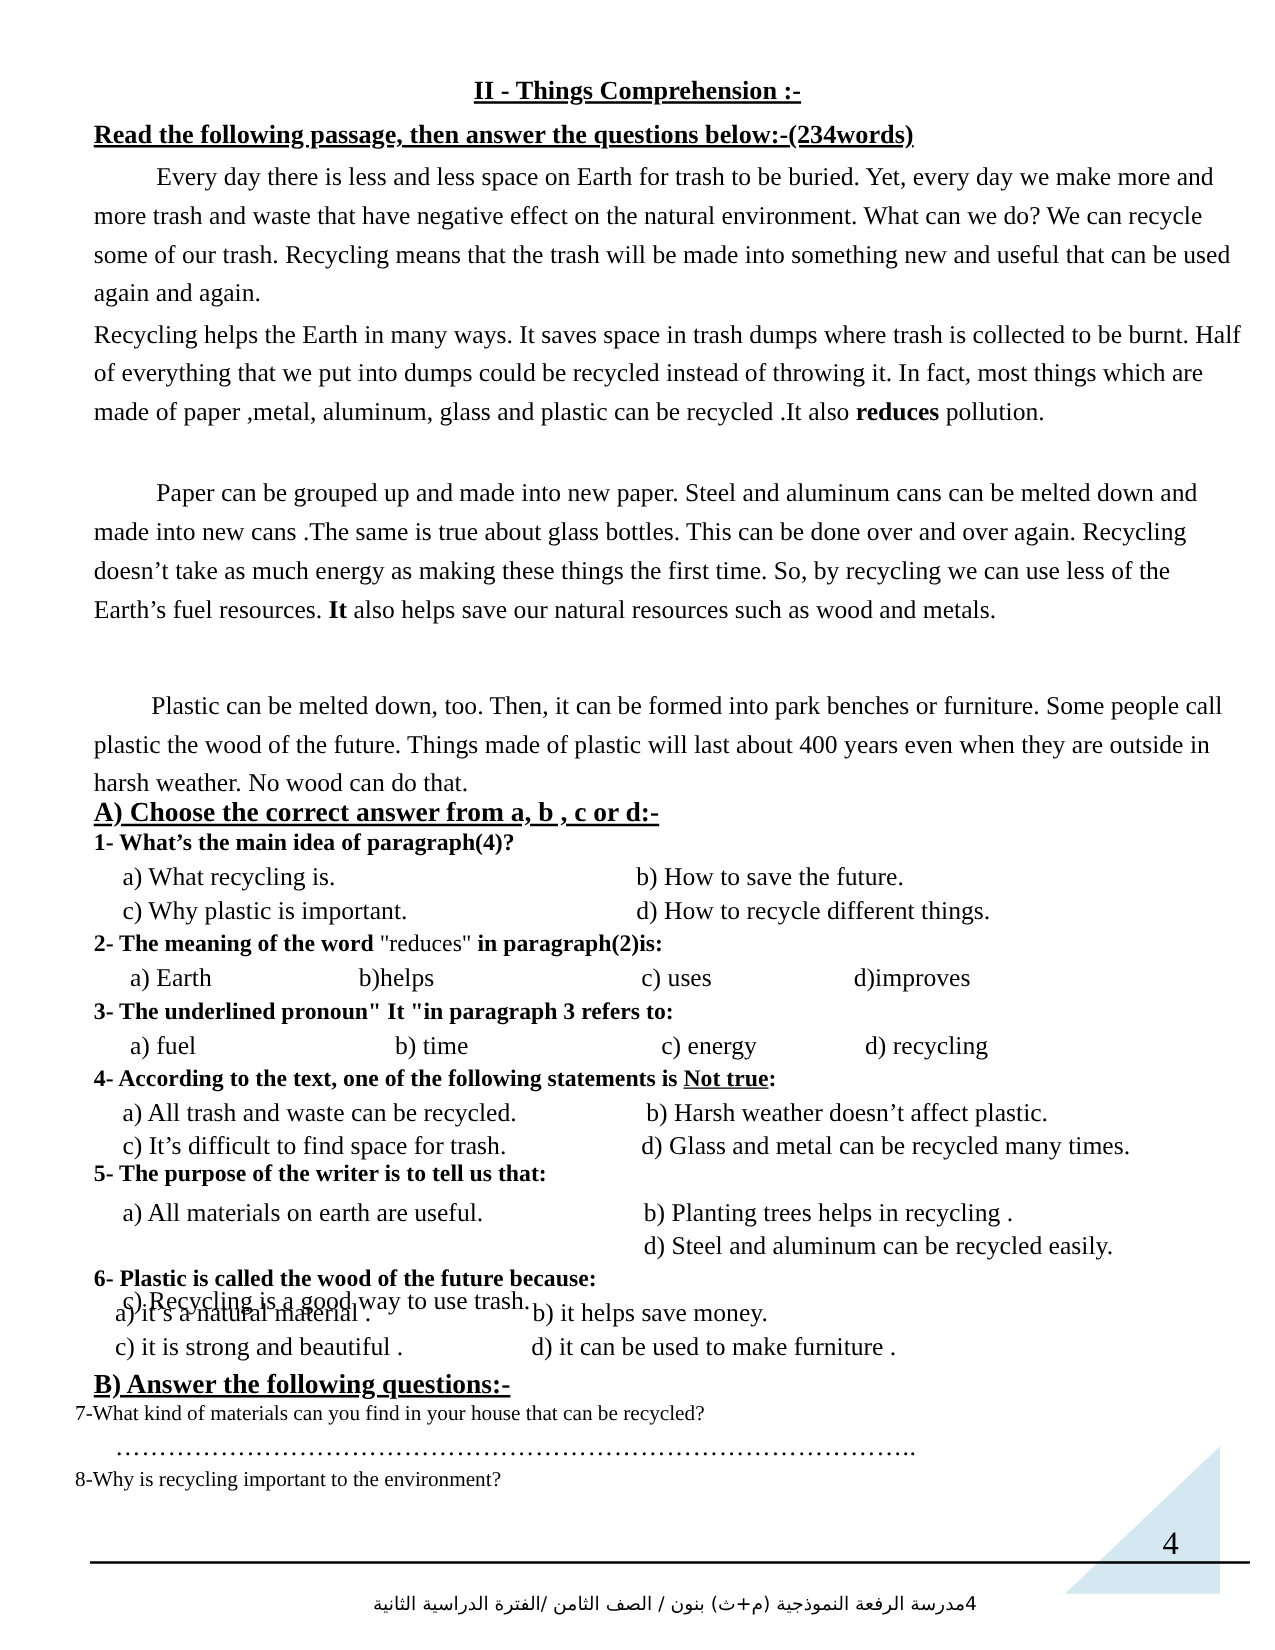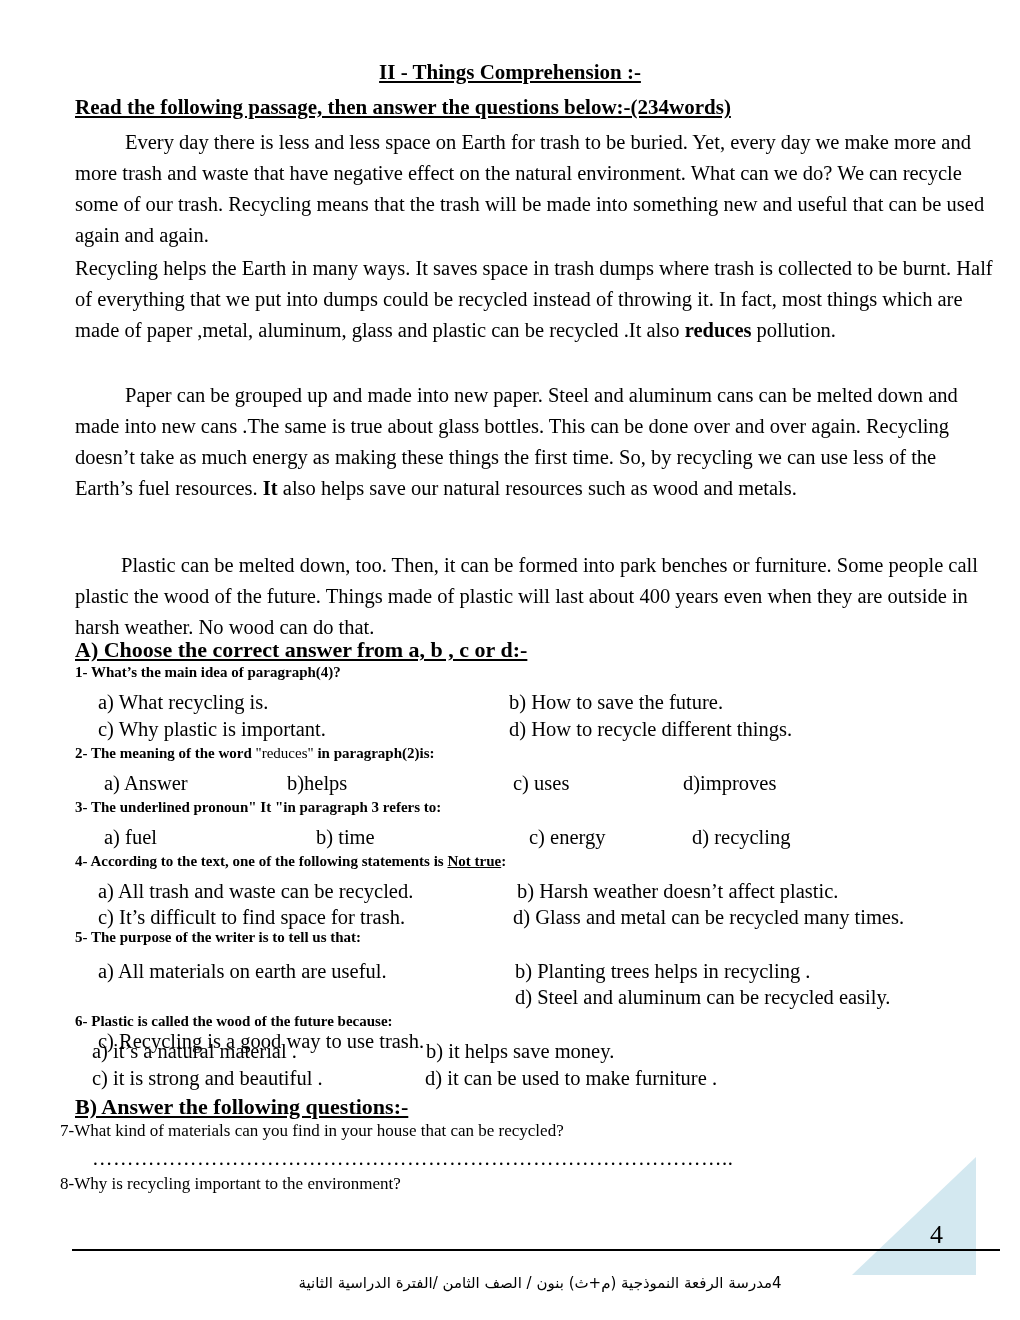--- a/index.html
+++ b/index.html
@@ -6,21 +6,21 @@
   body { width:1020px; height:1320px; position:relative; overflow:hidden;
          font-family:"Liberation Serif", serif; color:#000; }
   .abs { position:absolute; white-space:nowrap; }
   .title { left:0; width:1020px; top:60px; text-align:center; font-size:21px; font-weight:bold; }
   .title span { text-decoration:underline; }
   .instr { left:75px; top:95px; font-size:21px; font-weight:bold; text-decoration:underline; }
   .para { position:absolute; left:75px; width:920px; font-size:20.5px; line-height:31px; }
   .para .ind { display:inline-block; width:50px; }
   .para b.u { }
   .sec { left:75px; font-size:22px; font-weight:bold; text-decoration:underline; }
-  .q { left:75px; font-size:15px; font-weight:bold; }
+  .q { left:75px; font-size:19px; font-weight:bold; }
   .q .u { text-decoration:underline; }
   .q .n { font-weight:normal; }
   .opt { font-size:20.5px; }
   .plain { left:60px; font-size:17px; }
   .dots { left:92px; font-size:20.5px; letter-spacing:0.5px; }
   .tri { position:absolute; left:852px; top:1157px; width:0; height:0;
          border-left:124px solid transparent; border-bottom:118px solid #d3e8f0; }
   .pgnum { left:930px; top:1220px; font-size:26px; }
   .rule { position:absolute; left:72px; top:1249px; width:928px; height:2px; background:#000; }
   .footer { left:0; width:1080px; top:1274px; text-align:center; font-size:15px;
@@ -42,21 +42,21 @@
 
 <div class="abs sec" style="top:637px;">A) Choose the correct answer from a, b , c or d:-</div>
 
 <div class="abs q" style="top:664px;">1- What’s the main idea of paragraph(4)?</div>
 <div class="abs opt" style="left:98px;top:691px;">a) What recycling is.</div>
 <div class="abs opt" style="left:509px;top:691px;">b) How to save the future.</div>
 <div class="abs opt" style="left:98px;top:718px;">c) Why plastic is important.</div>
 <div class="abs opt" style="left:509px;top:718px;">d) How to recycle different things.</div>
 
 <div class="abs q" style="top:745px;"><span>2- The meaning of the word </span><span class="n">"reduces"</span><span> in paragraph(2)is:</span></div>
-<div class="abs opt" style="left:104px;top:772px;">a)  Answer</div>
+<div class="abs opt" style="left:104px;top:772px;">a)  Earth</div>
 <div class="abs opt" style="left:287px;top:772px;">b)helps</div>
 <div class="abs opt" style="left:513px;top:772px;">c) uses</div>
 <div class="abs opt" style="left:683px;top:772px;">d)improves</div>
 
 <div class="abs q" style="top:799px;">3- The underlined pronoun" It "in paragraph 3 refers to:</div>
 <div class="abs opt" style="left:104px;top:826px;">a) fuel</div>
 <div class="abs opt" style="left:316px;top:826px;">b) time</div>
 <div class="abs opt" style="left:529px;top:826px;">c) energy</div>
 <div class="abs opt" style="left:692px;top:826px;">d) recycling</div>
 

